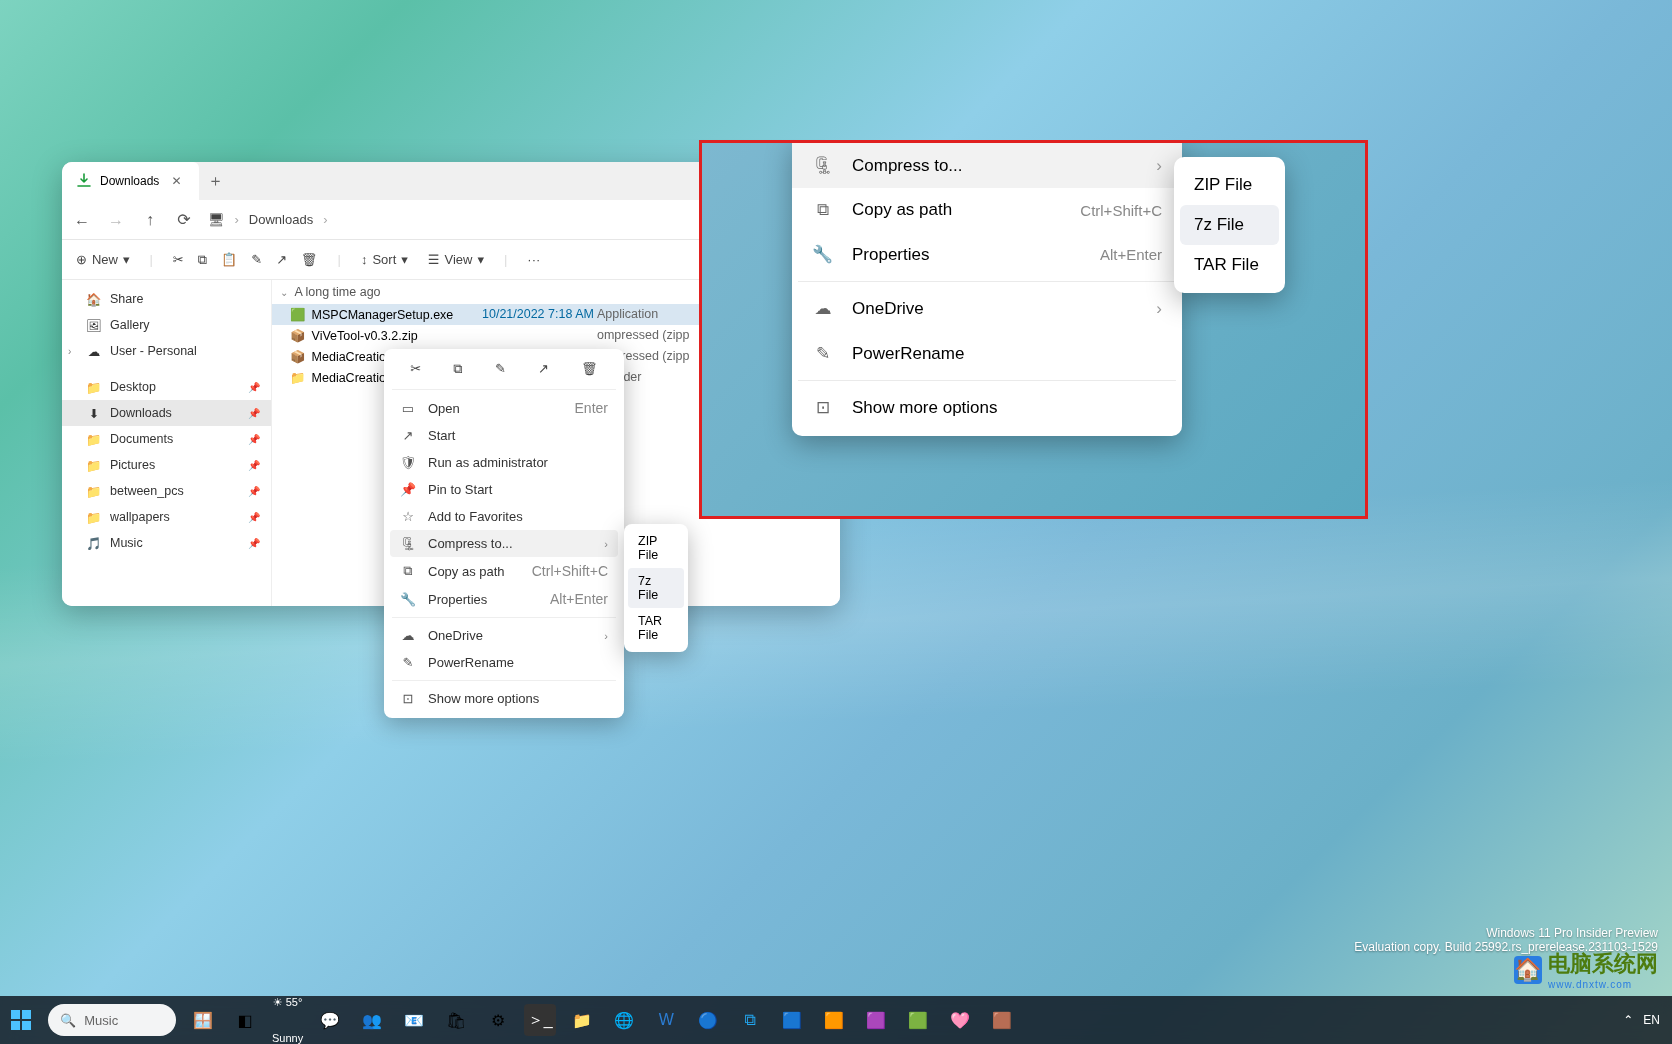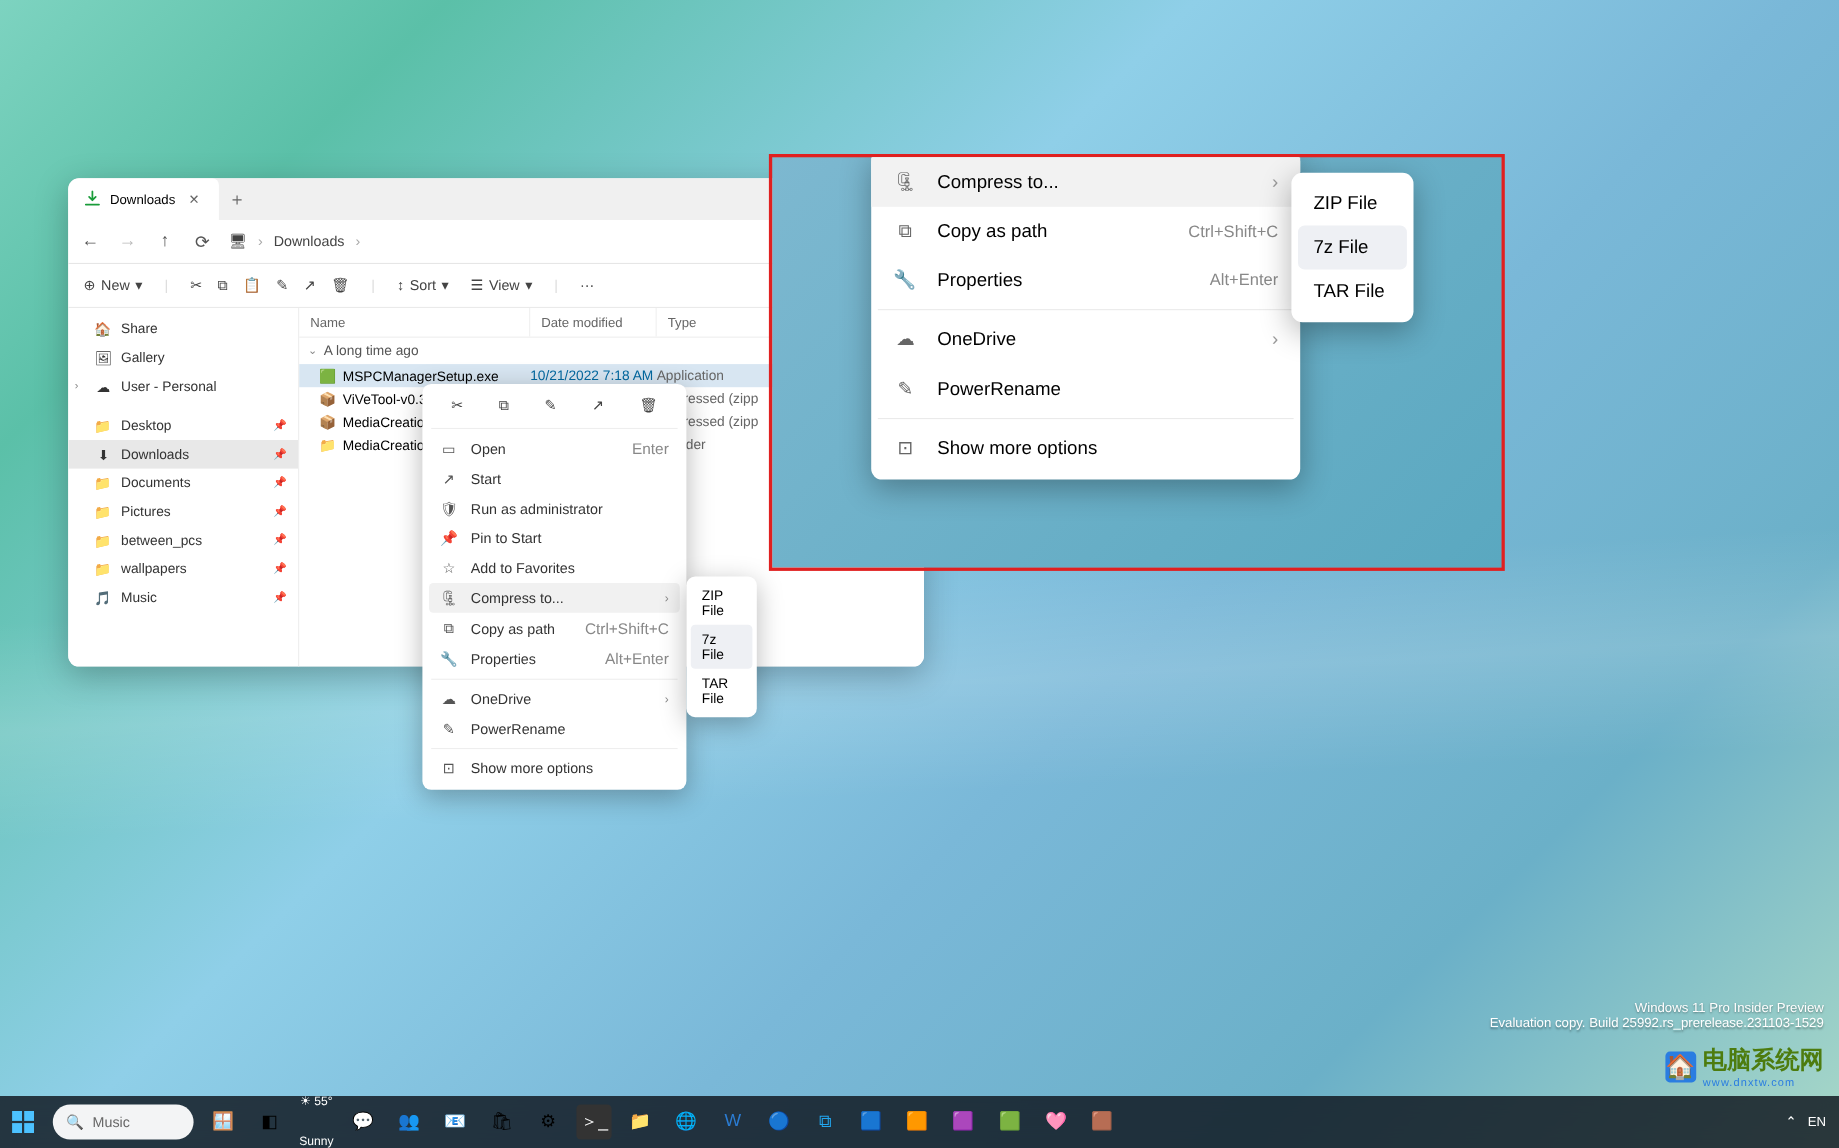--- a/index.html
+++ b/index.html
@@ -178,25 +178,20 @@
           <span>wallpapers</span>
           <span class="pin">📌</span>
         </div>
         <div class="navitem">
           <span class="ico">🎵</span>
           <span>Music</span>
           <span class="pin">📌</span>
         </div>
       </div>
     <div class="list">
-      <div class="listhdr">
-        <div class="col-name">Name</div>
-        <div class="col-date">Date modified</div>
-        <div class="col-type">Type</div>
-      </div>
       <div class="group">
           <span style="font-size:10px;color:#888">⌄</span>
           <span>A long time ago</span>
         </div>
       <div id="filerows">
           <div class="row sel">
             <div class="rname">
               <span>🟩</span>
               <span>MSPCManagerSetup.exe</span>
             </div>
@@ -335,21 +330,21 @@
         <span>Show more options</span>
       </div>
     </div>
   <div class="zsub" id="zsub">
       <div class="zsubi">ZIP File</div>
       <div class="zsubi hi">7z File</div>
       <div class="zsubi">TAR File</div>
     </div>
 </div>
 
-<div class="wm" style="bottom:107px">
+<div class="wm" style="bottom:90px">
   <div>Windows 11 Pro Insider Preview</div>
   <div>Evaluation copy. Build 25992.rs_prerelease.231103-1529</div>
 </div>
 <div class="logo">
   <div class="house">🏠</div>
   <div>
     <div style="color:#4d7c0f;text-shadow:none">电脑系统网</div>
     <div style="font-size:10px;font-weight:normal;color:#2a7de1;text-shadow:none;letter-spacing:1px">www.dnxtw.com</div>
   </div>
 </div>

